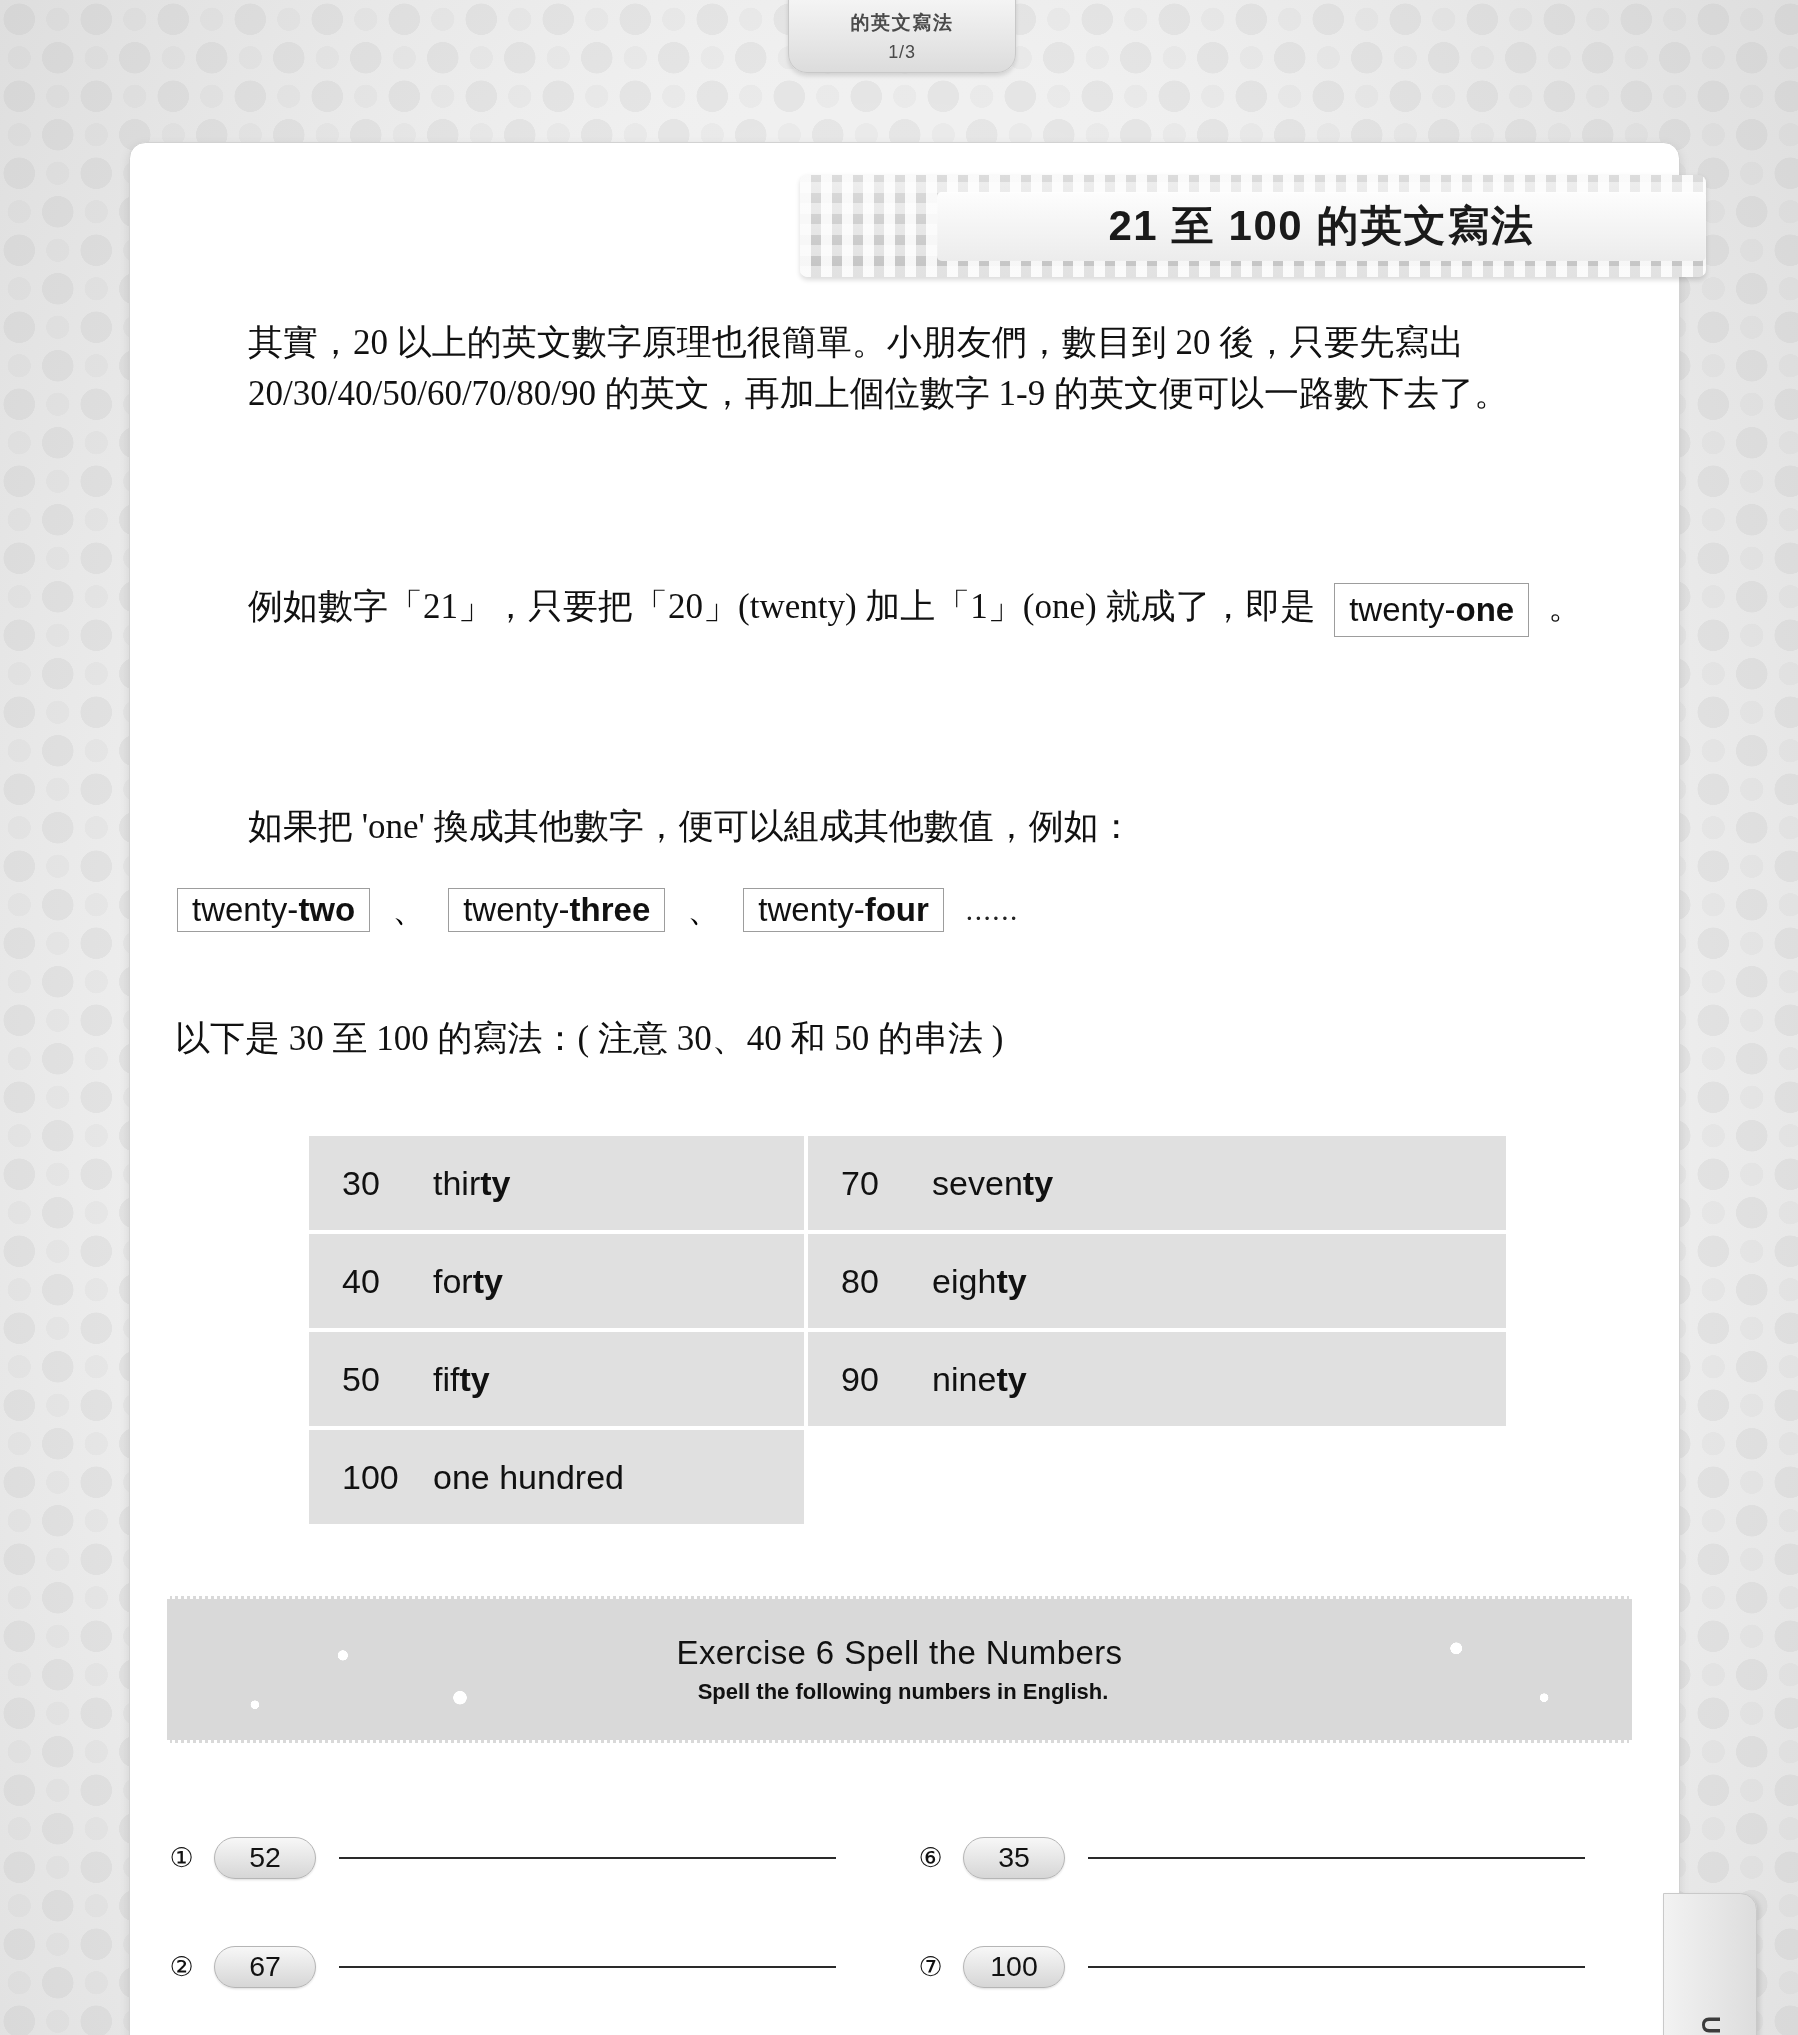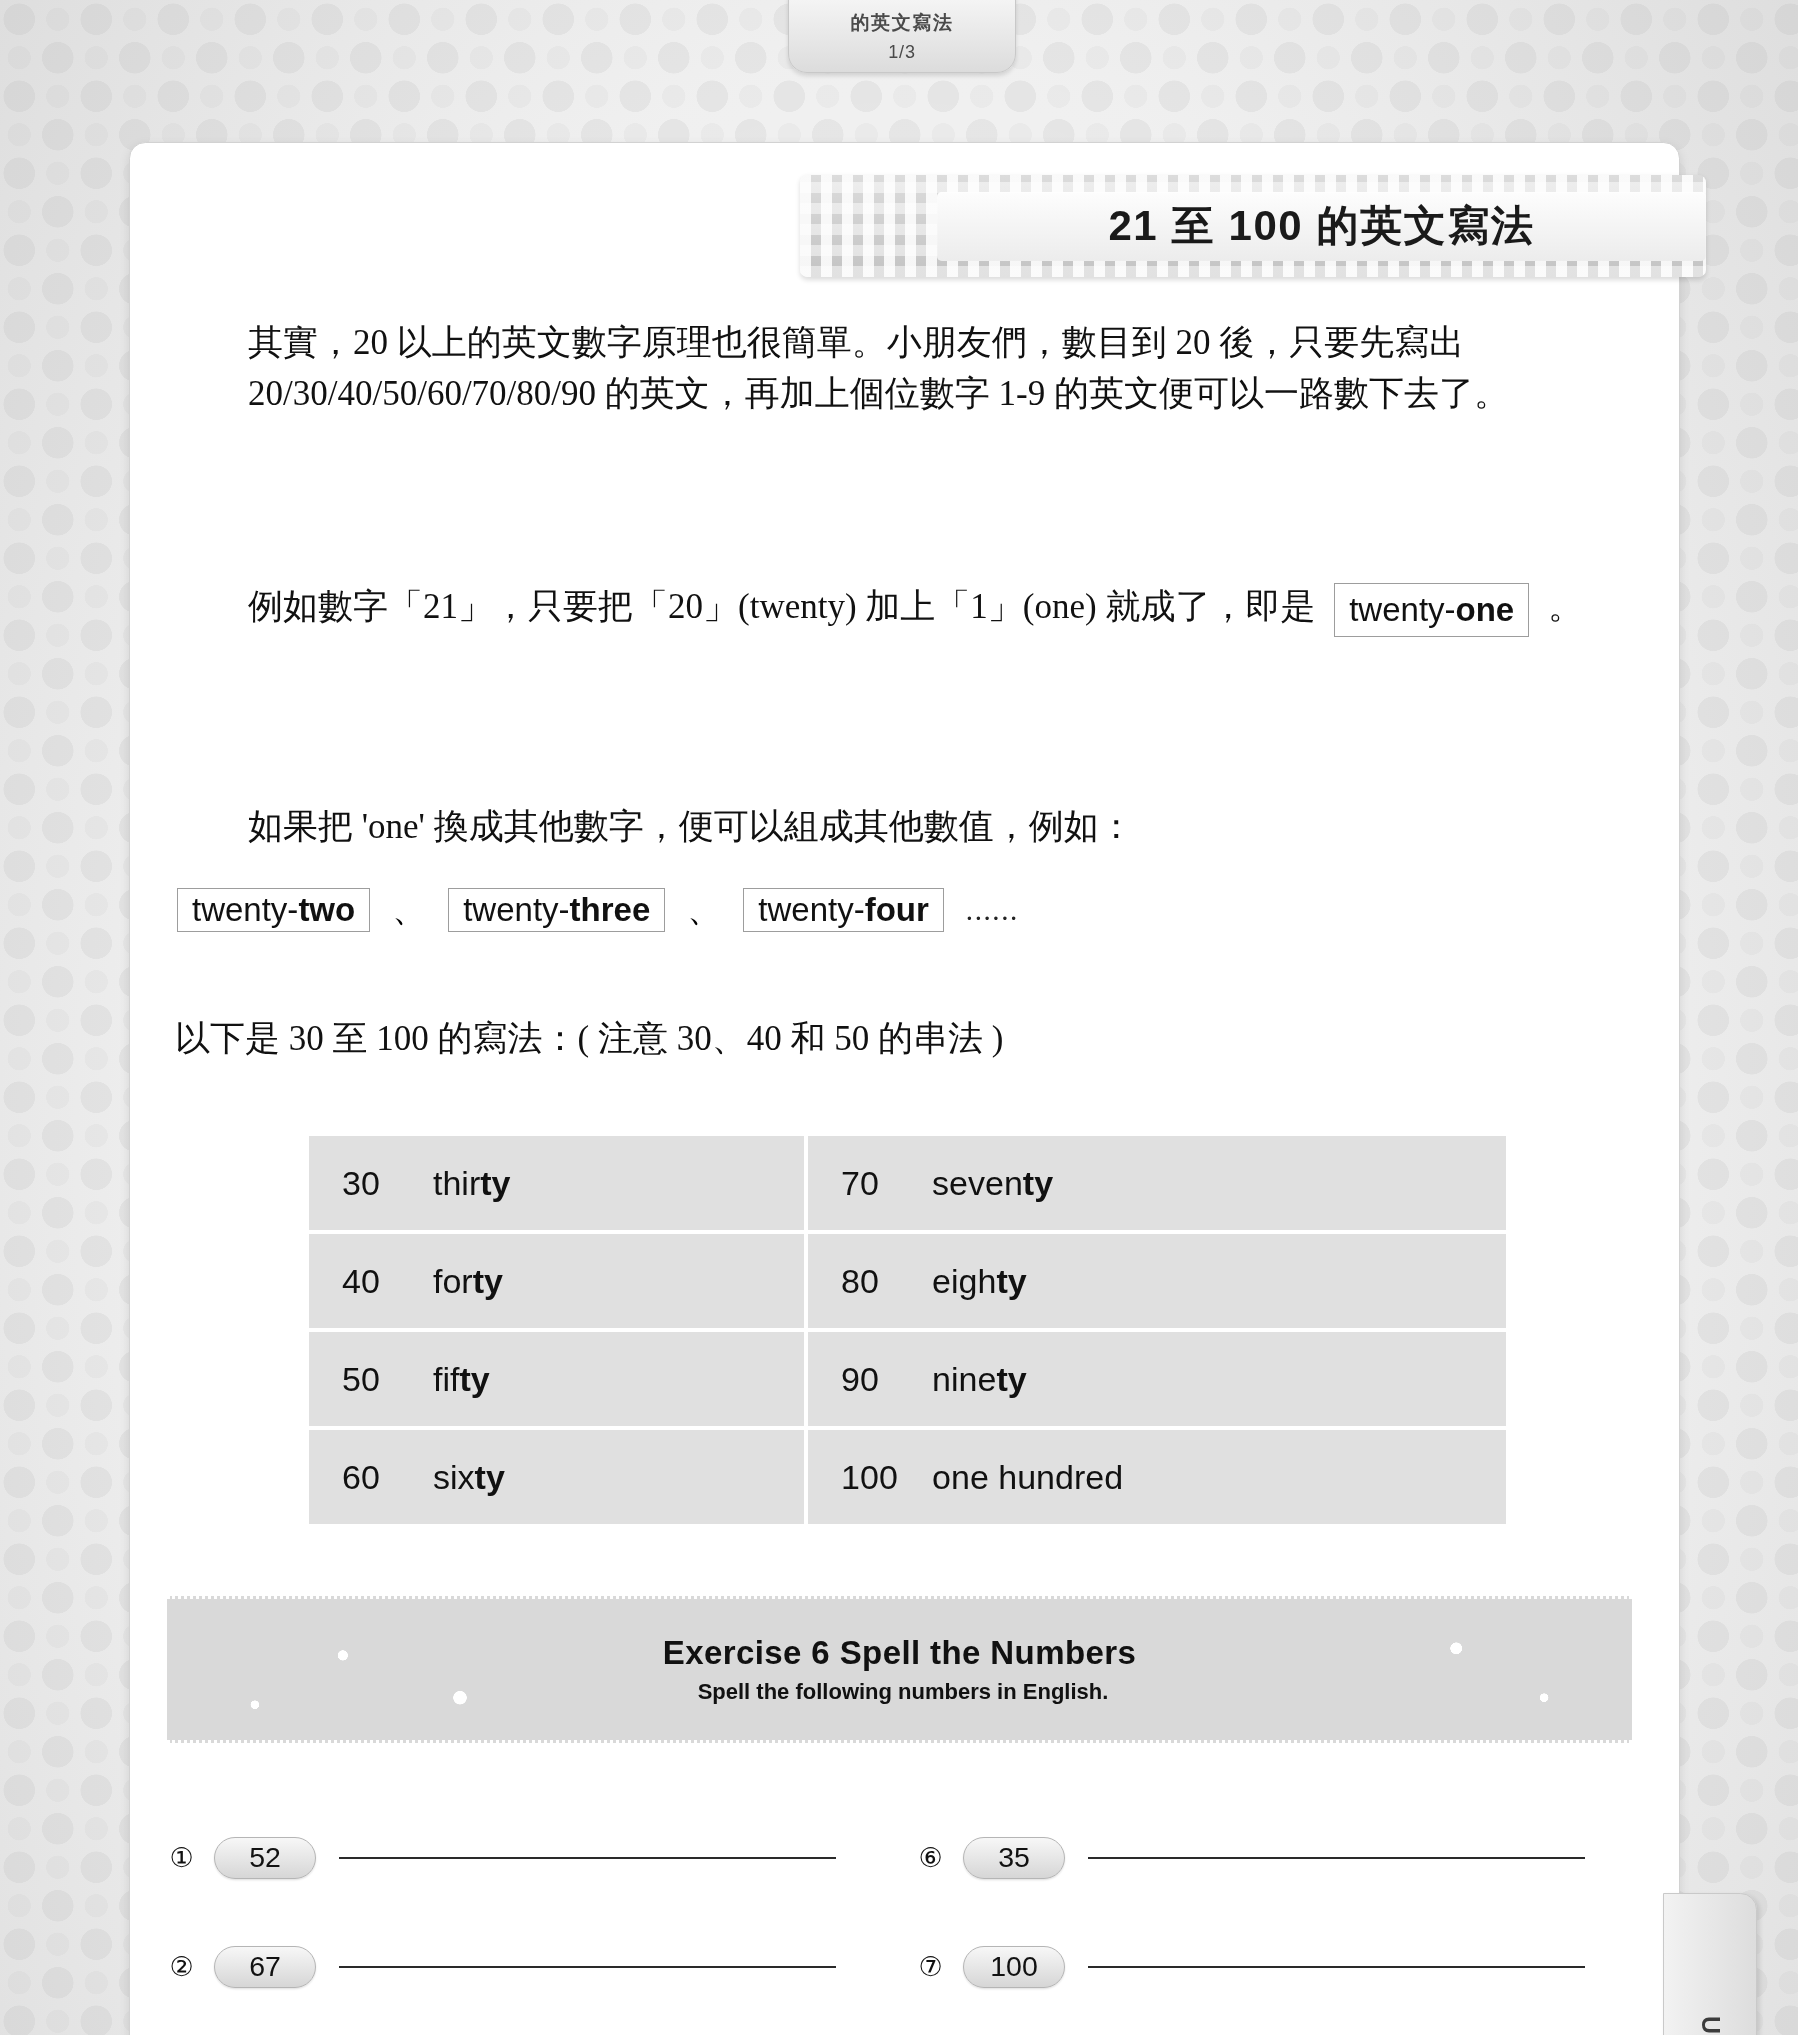--- a/index.html
+++ b/index.html
@@ -202,21 +202,21 @@
       radial-gradient(circle at 94% 70%, #fff 0 4.1px, transparent 4.5px),
       #d9d9d9;
     border-top: 3.3px dotted #ffffff;
     border-bottom: 3.3px dotted #ffffff;
     display: flex;
     flex-direction: column;
     align-items: center;
     justify-content: center;
     gap: 6.5px;
   }
-  .ex-title { font-size: 33px; font-weight: bold; color: #111; letter-spacing: 0.4px; }
+  .ex-title { font-size: 33px; font-weight: normal; color: #111; letter-spacing: 0.4px; }
   .ex-sub { font-size: 22px; font-weight: bold; color: #111; margin-left: 7px; }
 
   
   .ex-grid {
     position: absolute;
     left: 163px;
     top: 1803px;
     width: 1474px;
   }
   .ex-col { position: absolute; top: 0; }
@@ -321,24 +321,20 @@
   <div class="num-cell">
       <span class="val">50</span>
       <span><span>fif</span><b>ty</b></span>
     </div>
   <div class="num-cell">
       <span class="val">90</span>
       <span><span>nine</span><b>ty</b></span>
     </div>
 
   <div class="num-cell">
-      <span class="val">60</span>
-      <span><span>six</span><b>ty</b></span>
-    </div>
-  <div class="num-cell">
       <span class="val">100</span>
       <span><span>one hundred</span><b></b></span>
     </div>
 </div>
 
 <div class="ex-banner">
   <div class="ex-title">Exercise 6    Spell the Numbers</div>
   <div class="ex-sub">Spell the following numbers in English.</div>
 </div>
 

